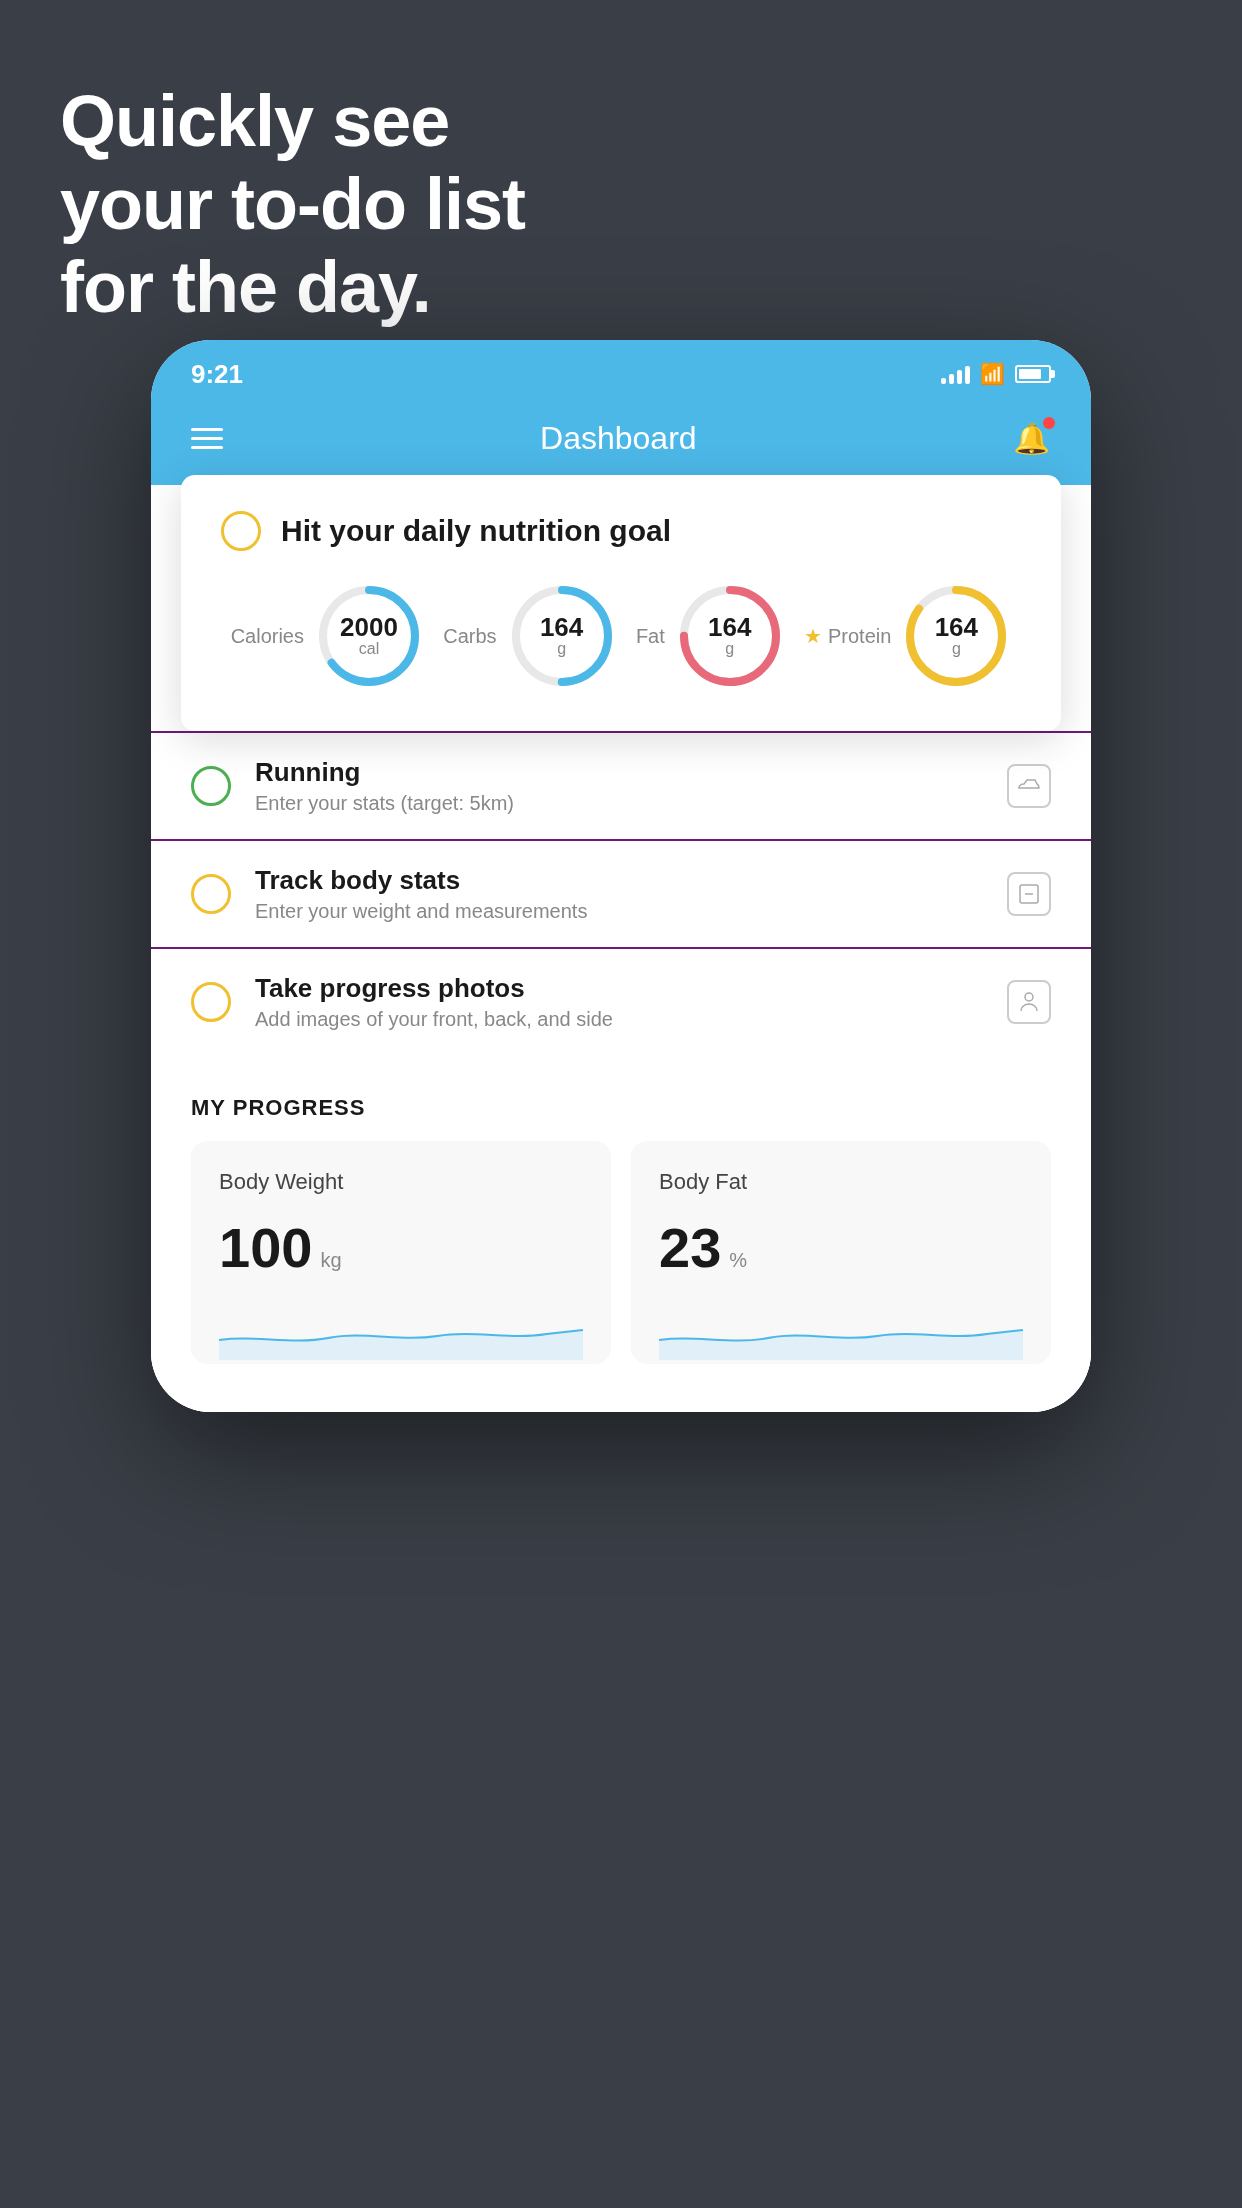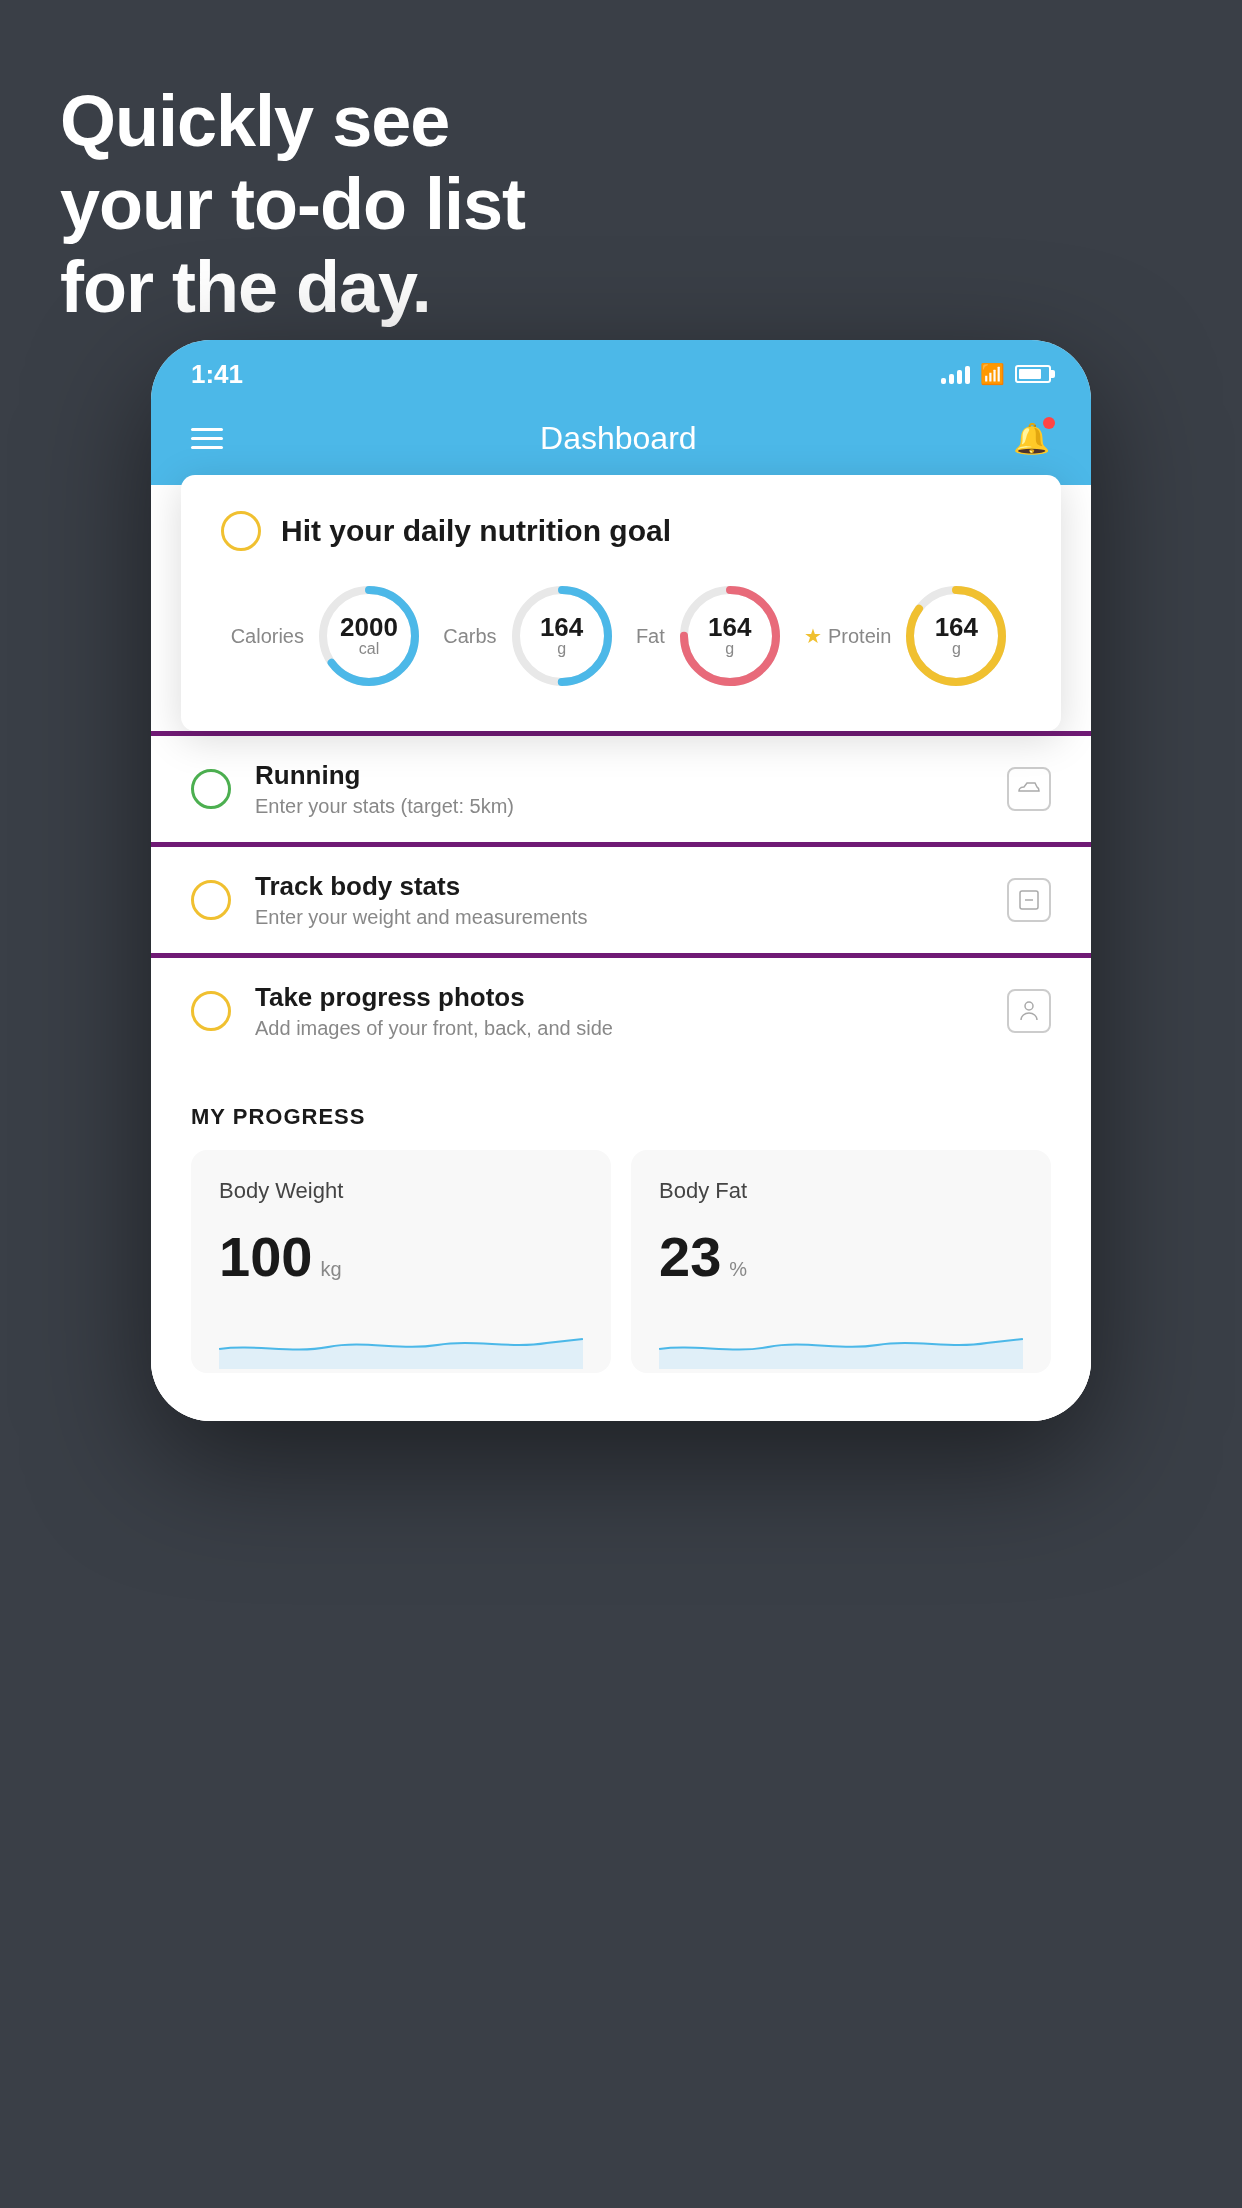--- a/index.html
+++ b/index.html
@@ -278,21 +278,21 @@
     
     .todo-list {
       padding: 0 0;
       margin-top: 170px;
     }
 
     .todo-item {
       display: flex;
       align-items: center;
       padding: 24px 40px;
-      border-top: 5px solid #701a75;
+      border-top: 2px solid #701a75;
       gap: 24px;
       position: relative;
     }
 
     .todo-circle {
       width: 40px;
       height: 40px;
       border-radius: 50%;
       border: 3px solid;
       flex-shrink: 0;
@@ -393,21 +393,21 @@
 <div class="hero-text">
   <div>Quickly see</div>
   <div>your to-do list</div>
   <div>for the day.</div>
 </div>
 
 <div class="phone-wrapper">
   <div class="phone">
 
     <div class="status-bar">
-      <span class="status-time">1:41</span>
+      <span class="status-time">9:21</span>
       <div class="status-icons">
         <div class="signal-bars">
           <div class="signal-bar" style="height:6px"></div>
           <div class="signal-bar" style="height:10px"></div>
           <div class="signal-bar" style="height:14px"></div>
           <div class="signal-bar" style="height:18px"></div>
         </div>
         <span class="wifi-icon">📶</span>
         <div class="battery-icon">
           <div class="battery-fill"></div>

